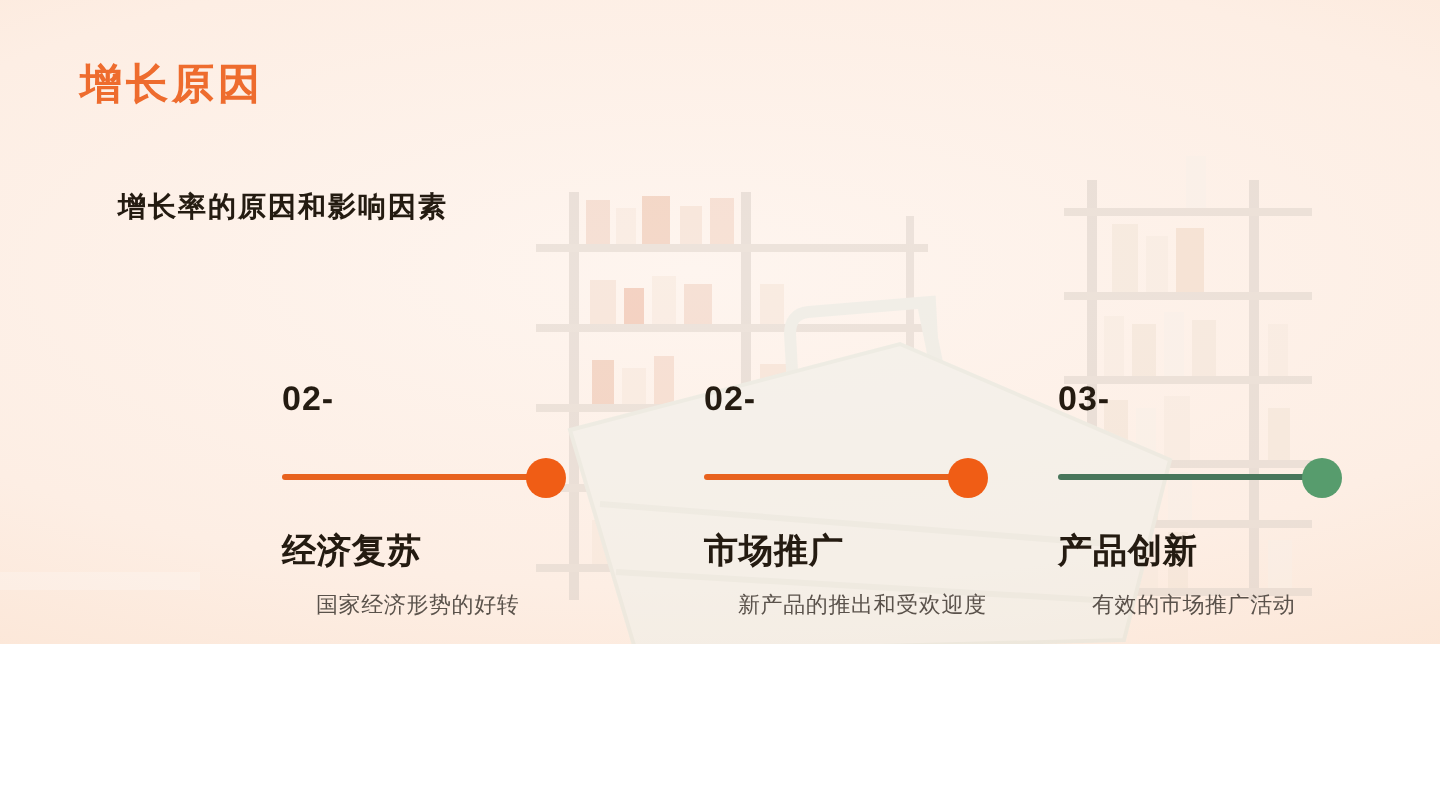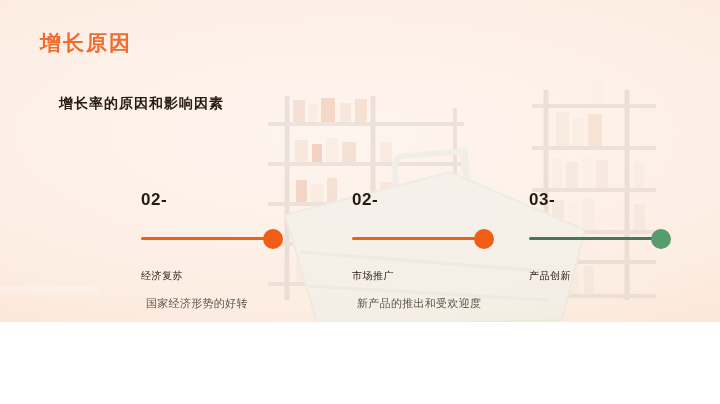--- a/index.html
+++ b/index.html
@@ -32,24 +32,24 @@
     font-size:17px;font-weight:bold;letter-spacing:.5px;line-height:22px;
   }
   .titem .track{
     position:absolute;left:1px;top:48px;width:127px;height:3px;border-radius:2px;
   }
   .titem .dot{
     position:absolute;left:123px;top:40px;width:20px;height:20px;border-radius:50%;
   }
   .titem .label{
     position:absolute;left:1px;top:78px;
-    font-size:10px;font-weight:normal;letter-spacing:.5px;line-height:17px;
+    font-size:17px;font-weight:bold;letter-spacing:.5px;line-height:17px;
   }
   .titem .desc{
-    position:absolute;left:6px;top:107px;
+    position:absolute;left:18px;top:107px;
     font-size:11px;letter-spacing:.3px;line-height:14px;
   }
 </style>
 </head>
 <body>
 
 <div class="slide">
 
   <svg class="bg-photo" viewBox="0 0 720 404" aria-hidden="true">
 
@@ -153,15 +153,16 @@
     <div class="dot" style="background: rgb(240, 93, 21);"></div>
     <div class="label" style="color: rgb(36, 27, 17);">市场推广</div>
     <div class="desc" style="color: rgb(90, 82, 75); text-align: right;">新产品的推出和受欢迎度</div>
   </div>
 
   <div class="titem t3">
     <div class="num" style="color: rgb(36, 27, 17);">03-</div>
     <div class="track" style="background: rgb(72, 118, 91);"></div>
     <div class="dot" style="background: rgb(87, 156, 109);"></div>
     <div class="label" style="color: rgb(36, 27, 17);">产品创新</div>
+    <div class="desc" style="color: rgb(90, 82, 75);">有效的市场推广活动</div>
   </div>
 
 </div>
 
 </body></html>

